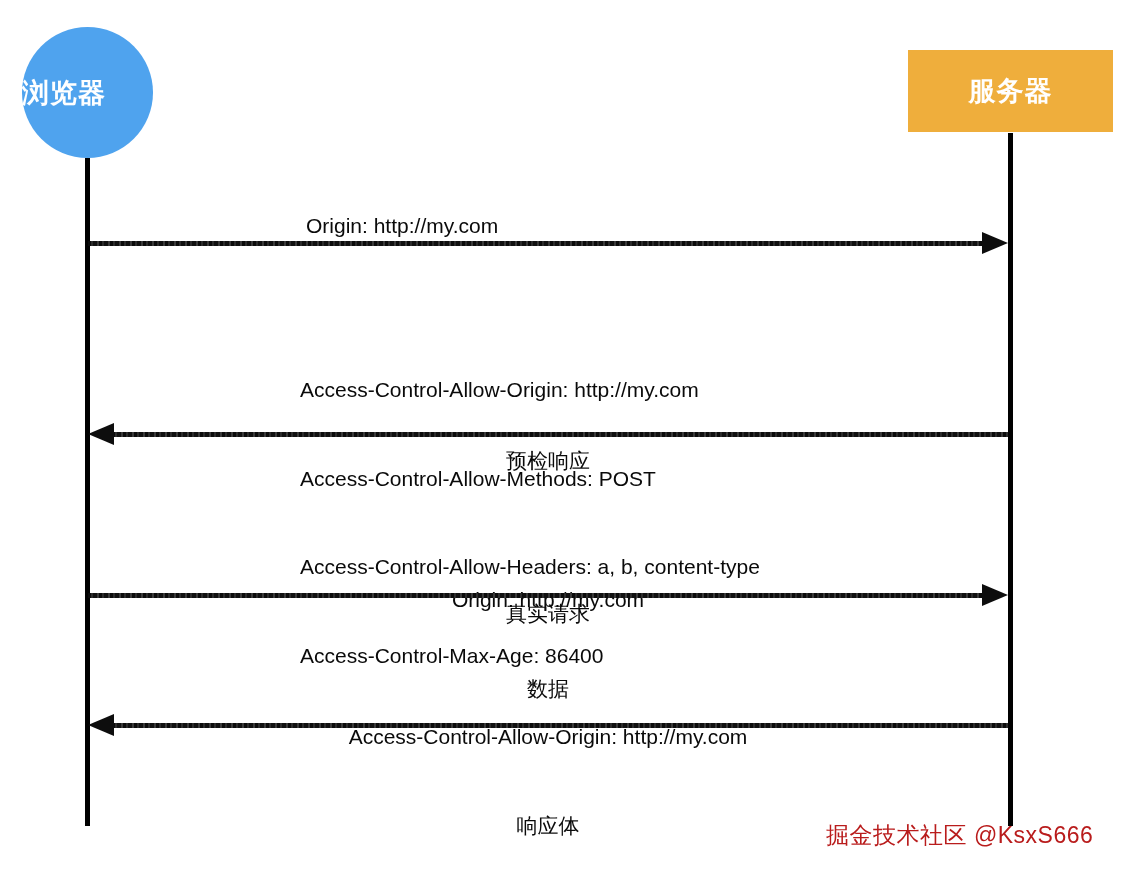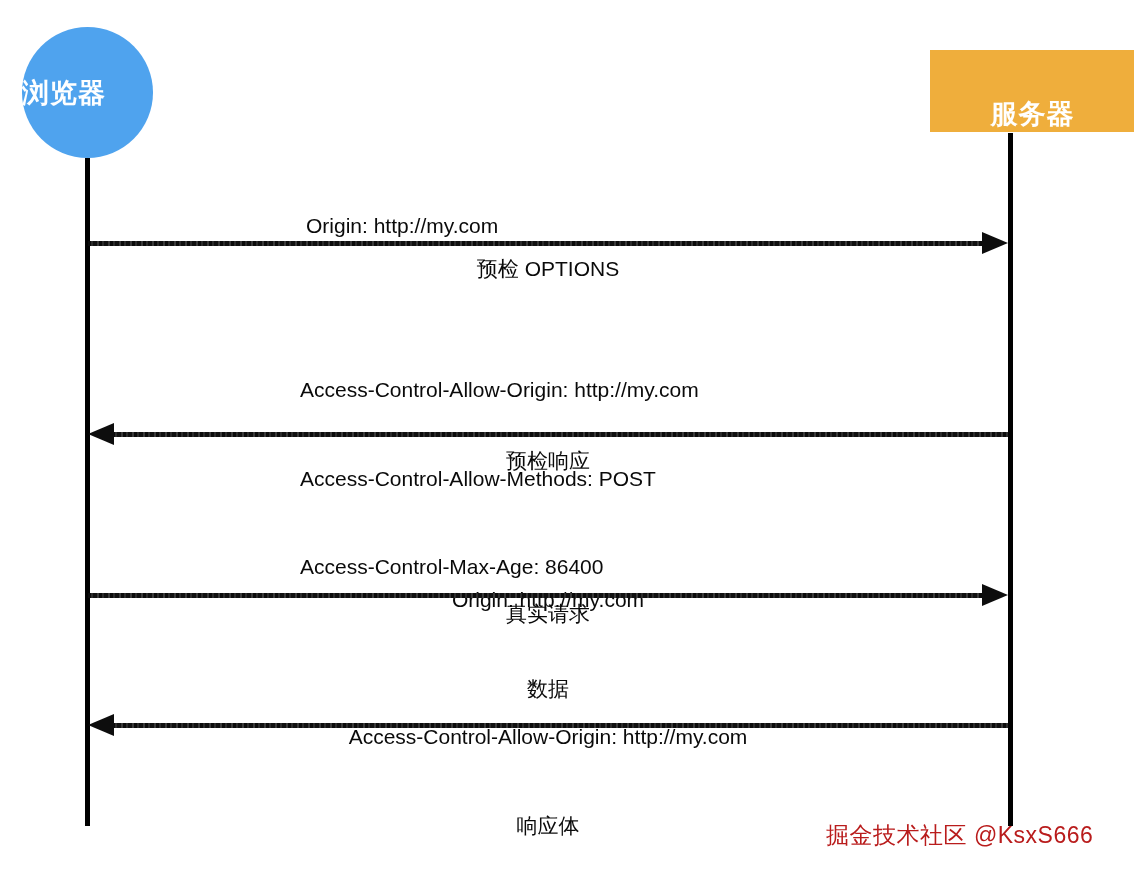--- a/index.html
+++ b/index.html
@@ -39,23 +39,22 @@
   }
 
   .actor-server {
     position: absolute;
     left: 908px;
     top: 50px;
     width: 205px;
     height: 82px;
     background: #EFAE3C;
     display: flex;
-    align-items: flex-end;
+    align-items: center;
     justify-content: center;
-    margin-left: 22px;
   }
   .actor-server .actor-label {
     color: #ffffff;
     font-size: 27px;
     font-weight: bold;
     letter-spacing: 1px;
   }
 
   
   .lifeline {
@@ -144,25 +143,25 @@
   <div class="lifeline lifeline-browser"></div>
   <div class="lifeline lifeline-server"></div>
 
   <div class="headers-block" style="left:306px; top:152px;">
     <span class="hdr-line">Origin: http://my.com</span>
   </div>
   <div class="msg" style="left:88px; top:241px; width:920px;">
     <div class="msg-line" style="left:0; width:896px;"></div>
     <div class="arrowhead right" style="left:894px;"></div>
   </div>
-  <div class="msg-caption" style="left:88px; top:255px; width:920px;">预检 OPTIONS</div>
 
   <div class="headers-block" style="left:300px; top:316px;">
     <span class="hdr-line">Access-Control-Allow-Origin: http://my.com</span>
     <span class="hdr-line">Access-Control-Allow-Methods: POST</span>
+    <span class="hdr-line">Access-Control-Allow-Headers: a, b, content-type</span>
     <span class="hdr-line">Access-Control-Max-Age: 86400</span>
   </div>
   <div class="msg" style="left:88px; top:432px; width:920px;">
     <div class="msg-line" style="left:24px; width:896px;"></div>
     <div class="arrowhead left" style="left:0;"></div>
   </div>
   <div class="msg-caption" style="left:88px; top:447px; width:920px;">预检响应</div>
 
   <div class="headers-block centered" style="left:88px; top:526px; width:920px;">
     <span class="hdr-line">Origin: http://my.com</span>

